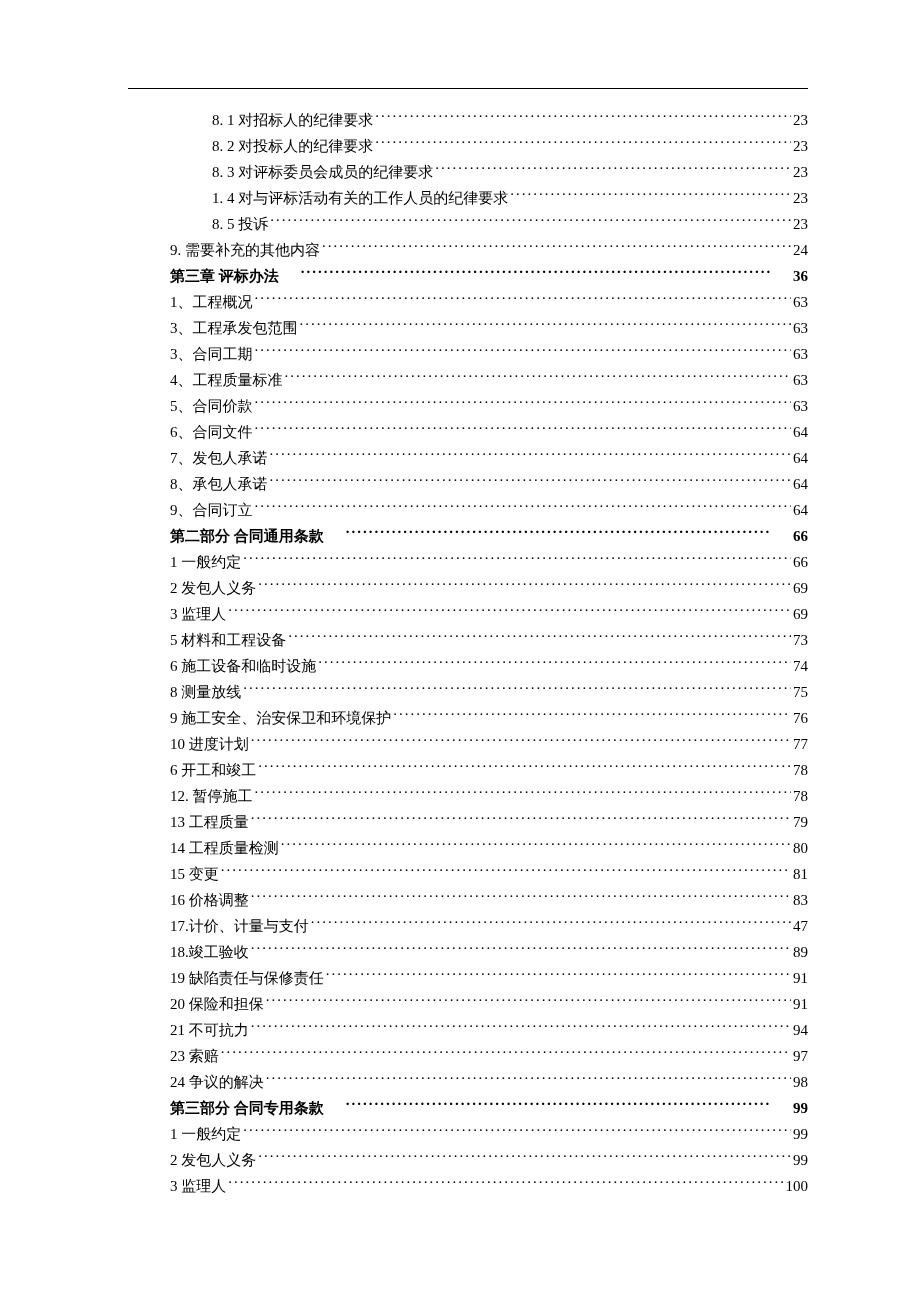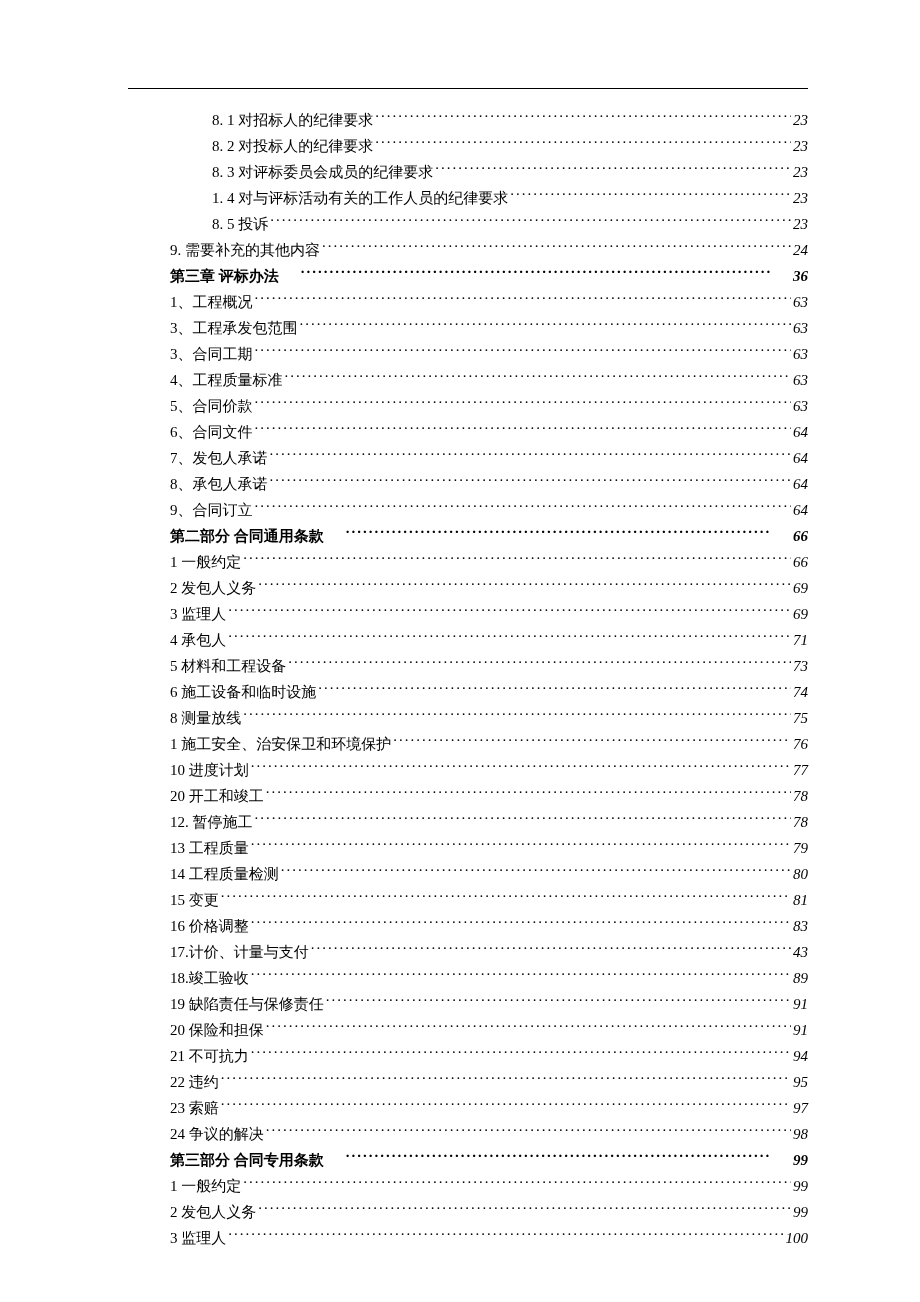--- a/index.html
+++ b/index.html
@@ -47,21 +47,20 @@
     position: absolute;
     left: 0;
     bottom: 0;
     letter-spacing: 2px;
     color: #000;
     font-size: 15px;
   }
   .toc-page {
     flex: 0 0 auto;
     text-align: right;
-    font-style: italic;
   }
   .bold .toc-label,
   .bold .toc-page,
   .bold .toc-dots::after {
     font-weight: bold;
   }
 </style>
 </head>
 <body>
 
@@ -161,51 +160,46 @@
         <span class="toc-label">2 发包人义务</span>
         <span class="toc-dots"></span>
         <span class="toc-page">69</span>
       </div>
       <div class="toc-line toc-indent-1">
         <span class="toc-label">3 监理人</span>
         <span class="toc-dots"></span>
         <span class="toc-page">69</span>
       </div>
       <div class="toc-line toc-indent-1">
-        <span class="toc-label">4 承包人</span>
-        <span class="toc-dots"></span>
-        <span class="toc-page">71</span>
-      </div>
-      <div class="toc-line toc-indent-1">
         <span class="toc-label">5 材料和工程设备</span>
         <span class="toc-dots"></span>
         <span class="toc-page">73</span>
       </div>
       <div class="toc-line toc-indent-1">
         <span class="toc-label">6 施工设备和临时设施</span>
         <span class="toc-dots"></span>
         <span class="toc-page">74</span>
       </div>
       <div class="toc-line toc-indent-1">
         <span class="toc-label">8 测量放线</span>
         <span class="toc-dots"></span>
         <span class="toc-page">75</span>
       </div>
       <div class="toc-line toc-indent-1">
-        <span class="toc-label">1 施工安全、治安保卫和环境保护</span>
+        <span class="toc-label">9 施工安全、治安保卫和环境保护</span>
         <span class="toc-dots"></span>
         <span class="toc-page">76</span>
       </div>
       <div class="toc-line toc-indent-1">
         <span class="toc-label">10 进度计划</span>
         <span class="toc-dots"></span>
         <span class="toc-page">77</span>
       </div>
       <div class="toc-line toc-indent-1">
-        <span class="toc-label">20 开工和竣工</span>
+        <span class="toc-label">6 开工和竣工</span>
         <span class="toc-dots"></span>
         <span class="toc-page">78</span>
       </div>
       <div class="toc-line toc-indent-1">
         <span class="toc-label">12.  暂停施工</span>
         <span class="toc-dots"></span>
         <span class="toc-page">78</span>
       </div>
       <div class="toc-line toc-indent-1">
         <span class="toc-label">13 工程质量</span>
@@ -223,46 +217,41 @@
         <span class="toc-page">81</span>
       </div>
       <div class="toc-line toc-indent-1">
         <span class="toc-label">16 价格调整</span>
         <span class="toc-dots"></span>
         <span class="toc-page">83</span>
       </div>
       <div class="toc-line toc-indent-1">
         <span class="toc-label">17.计价、计量与支付</span>
         <span class="toc-dots"></span>
-        <span class="toc-page">43</span>
+        <span class="toc-page">47</span>
       </div>
       <div class="toc-line toc-indent-1">
         <span class="toc-label">18.竣工验收</span>
         <span class="toc-dots"></span>
         <span class="toc-page">89</span>
       </div>
       <div class="toc-line toc-indent-1">
         <span class="toc-label">19 缺陷责任与保修责任</span>
         <span class="toc-dots"></span>
         <span class="toc-page">91</span>
       </div>
       <div class="toc-line toc-indent-1">
         <span class="toc-label">20 保险和担保</span>
         <span class="toc-dots"></span>
         <span class="toc-page">91</span>
       </div>
       <div class="toc-line toc-indent-1">
         <span class="toc-label">21 不可抗力</span>
         <span class="toc-dots"></span>
         <span class="toc-page">94</span>
-      </div>
-      <div class="toc-line toc-indent-1">
-        <span class="toc-label">22 违约</span>
-        <span class="toc-dots"></span>
-        <span class="toc-page">95</span>
       </div>
       <div class="toc-line toc-indent-1">
         <span class="toc-label">23 索赔</span>
         <span class="toc-dots"></span>
         <span class="toc-page">97</span>
       </div>
       <div class="toc-line toc-indent-1">
         <span class="toc-label">24 争议的解决</span>
         <span class="toc-dots"></span>
         <span class="toc-page">98</span>

